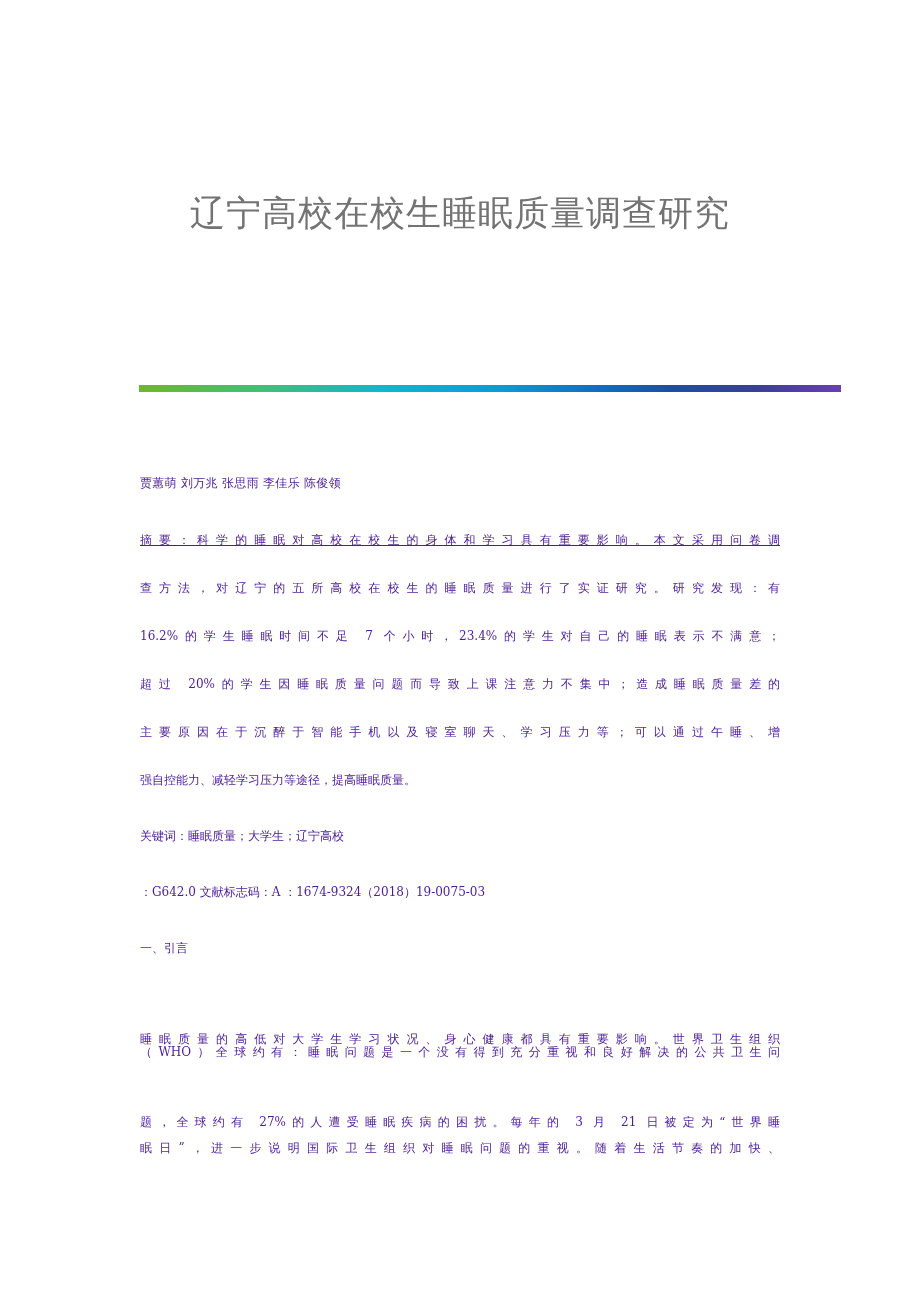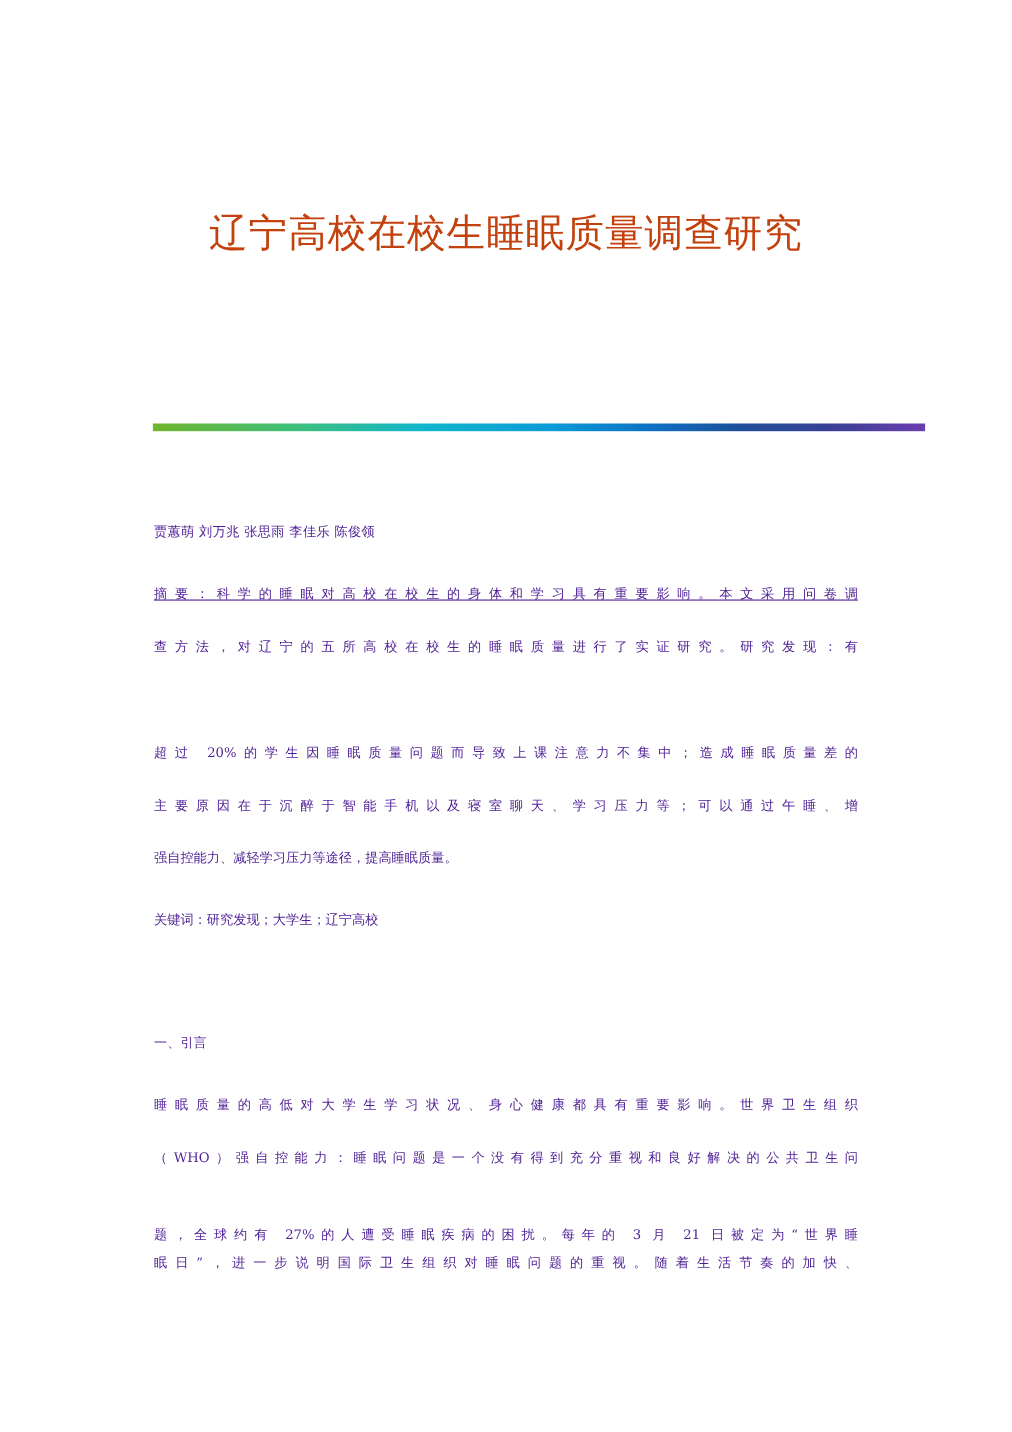--- a/index.html
+++ b/index.html
@@ -23,21 +23,21 @@
     .title {
       position: absolute;
       left: 0;
       width: 920px;
       top: 190px;
       text-align: center;
       font-size: 35px;
       line-height: 46px;
       font-weight: normal;
       letter-spacing: 1px;
-      color: #c2410c;
+      color: #737373;
       margin: 0;
     }
     .divider {
       position: absolute;
       left: 139px;
       top: 385px;
       width: 702px;
       height: 7px;
       background: linear-gradient(to right, #6fb62c 0%, #3fbf7a 18%, #10b6cc 35%, #0a9ad6 52%, #0f72c4 64%, #1e4f9a 76%, #3a3f94 88%, #6a3fb0 100%);
     }
@@ -53,21 +53,21 @@
     .authors { top: 471px; letter-spacing: 0.3px; }
     .abs1 { top: 528px; text-decoration: underline; }
     .abs2 { top: 576px; }
     .abs3 { top: 624px; }
     .abs4 { top: 672px; }
     .abs5 { top: 720px; }
     .abs6 { top: 768px; }
     .keywords { top: 824px; }
     .classif { top: 880px; }
     .section { top: 936px; }
-    .b1 { top: 992px; }
+    .b1 { top: 1028px; font-family: Liberation Mono, monospace; }
     .b2 { top: 1040px; }
     .b3 { top: 1088px; margin-top: 22px; }
     .b4 { top: 1136px; }
     .justify {
       width: 640px;
       text-align: justify;
       text-align-last: justify;
     }
   </style>
 </head>
@@ -76,27 +76,29 @@
 <div class="page">
 
   <h1 class="title">辽宁高校在校生睡眠质量调查研究</h1>
 
   <div class="divider"></div>
 
   <p class="line authors">贾蕙萌 刘万兆 张思雨 李佳乐 陈俊领</p>
 
   <p class="line abs1 justify">摘要：科学的睡眠对高校在校生的身体和学习具有重要影响。本文采用问卷调</p>
   <p class="line abs2 justify">查方法，对辽宁的五所高校在校生的睡眠质量进行了实证研究。研究发现：有</p>
+  <p class="line abs3 justify">16.2%的学生睡眠时间不足 7 个小时，23.4%的学生对自己的睡眠表示不满意；</p>
   <p class="line abs4 justify">超过 20%的学生因睡眠质量问题而导致上课注意力不集中；造成睡眠质量差的</p>
   <p class="line abs5 justify">主要原因在于沉醉于智能手机以及寝室聊天、学习压力等；可以通过午睡、增</p>
   <p class="line abs6">强自控能力、减轻学习压力等途径，提高睡眠质量。</p>
 
-  <p class="line keywords">关键词：研究发现；大学生；辽宁高校</p>
+  <p class="line keywords">关键词：睡眠质量；大学生；辽宁高校</p>
 
+  <p class="line classif">：G642.0 文献标志码：A ：1674-9324（2018）19-0075-03</p>
 
   <p class="line section">一、引言</p>
 
   <p class="line b1 justify">睡眠质量的高低对大学生学习状况、身心健康都具有重要影响。世界卫生组织</p>
-  <p class="line b2 justify">（WHO）强自控能力：睡眠问题是一个没有得到充分重视和良好解决的公共卫生问</p>
+  <p class="line b2 justify">（WHO）全球约有：睡眠问题是一个没有得到充分重视和良好解决的公共卫生问</p>
   <p class="line b3 justify">题，全球约有 27%的人遭受睡眠疾病的困扰。每年的 3 月 21 日被定为“世界睡</p>
   <p class="line b4 justify">眠日”，进一步说明国际卫生组织对睡眠问题的重视。随着生活节奏的加快、</p>
 
 </div>
 
 </body></html>

